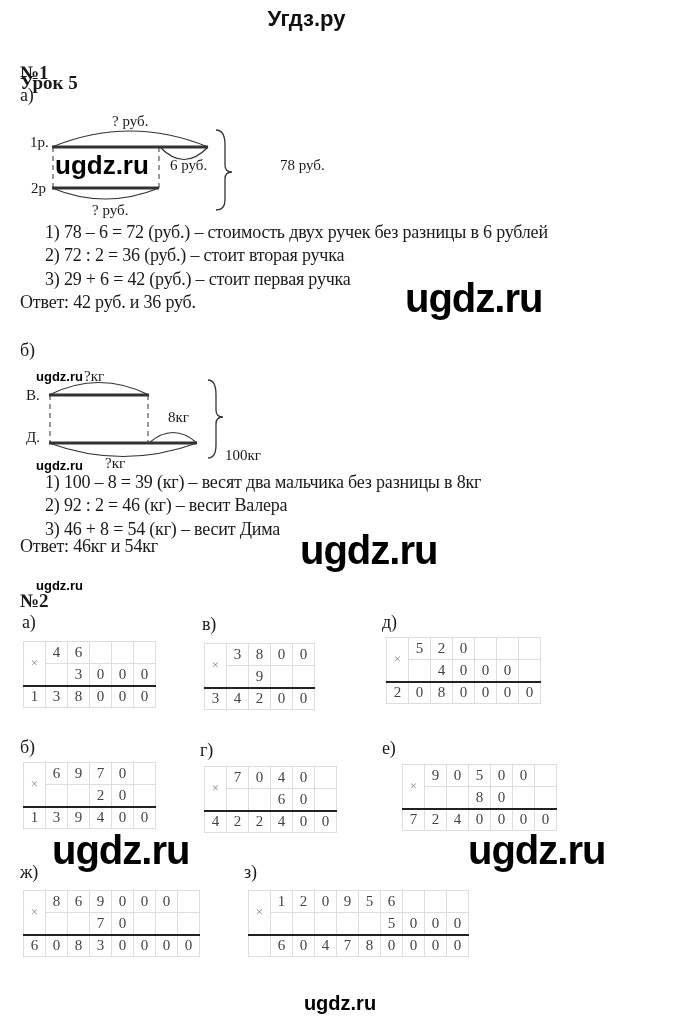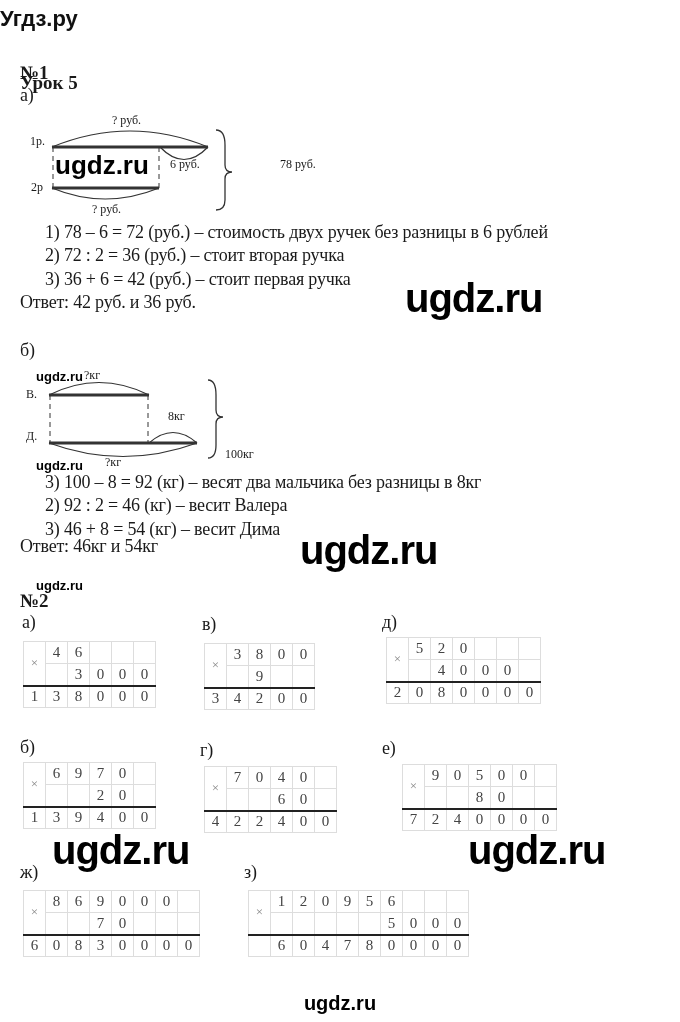--- a/index.html
+++ b/index.html
@@ -1,25 +1,25 @@
 <!DOCTYPE html>
 <html><head>
 <meta charset="utf-8">
 <style>
   * { margin: 0; padding: 0; box-sizing: border-box; }
   html, body { width: 680px; height: 1022px; background: #ffffff; overflow: hidden; }
   body { position: relative; font-family: "Liberation Serif", serif; color: #1a1a1a; }
 
   .abs { position: absolute; }
-  .site-title { top: 6px; left: 0; width: 613px; text-align: left;
+  .site-title { top: 6px; left: 0; width: 613px; text-align: center;
     font-family: "Liberation Sans", sans-serif; font-weight: bold; font-size: 22px; color: #111; }
 
   .h-bold { font-weight: bold; font-size: 19px; }
   .txt { font-size: 18px; white-space: nowrap; letter-spacing: -0.2px; }
-  .small { font-size: 12px; white-space: nowrap; }
+  .small { font-size: 15px; white-space: nowrap; }
 
   .wm-big { font-family: "Liberation Sans", sans-serif; font-weight: bold; font-size: 40px; color: #000; letter-spacing: -1px; white-space: nowrap; }
   .wm-mid { font-family: "Liberation Sans", sans-serif; font-weight: bold; font-size: 26px; color: #000; white-space: nowrap; }
   .wm-small { font-family: "Liberation Sans", sans-serif; font-weight: bold; font-size: 13px; color: #000; white-space: nowrap; }
   .wm-foot { font-family: "Liberation Sans", sans-serif; font-weight: bold; font-size: 20px; color: #000; white-space: nowrap; }
 
   
   .grid { position: absolute; border-collapse: collapse; font-size: 15px; color: #444; }
   .grid td { width: 22px; height: 22px; border: 1px solid #ddd; text-align: center; vertical-align: middle; padding: 0; }
   .grid tr.res td { border-top: 2px solid #222; }
@@ -49,21 +49,21 @@
 <div class="abs small" style="top:113px;left:112px;">? руб.</div>
 <div class="abs small" style="top:134px;left:30px;">1р.</div>
 <div class="abs small" style="top:157px;left:170px;">6 руб.</div>
 <div class="abs small" style="top:157px;left:232px;margin-left:48px;">78 руб.</div>
 <div class="abs small" style="top:180px;left:31px;">2р</div>
 <div class="abs small" style="top:202px;left:92px;">? руб.</div>
 <div class="abs wm-mid" style="top:150px;left:55px;">ugdz.ru</div>
 
 <div class="abs txt" style="top:222px;left:45px;">1) 78 – 6 = 72 (руб.) – стоимость двух ручек без разницы в 6 рублей</div>
 <div class="abs txt" style="top:245px;left:45px;">2) 72 : 2 = 36 (руб.) – стоит вторая ручка</div>
-<div class="abs txt" style="top:269px;left:45px;">3) 36 + 6 = 42 (руб.) – стоит первая ручка</div>
+<div class="abs txt" style="top:269px;left:45px;">3) 29 + 6 = 42 (руб.) – стоит первая ручка</div>
 <div class="abs txt" style="top:292px;left:20px;">Ответ: 42 руб. и 36 руб.</div>
 <div class="abs wm-big" style="top:276px;left:405px;">ugdz.ru</div>
 
 <div class="abs txt" style="top:340px;left:20px;">б)</div>
 <div class="abs" style="top:370px;left:25px;width:260px;height:100px;">
   <svg width="260" height="100" viewBox="0 0 260 100">
     <path d="M24 25 Q 74 0 124 25" fill="none" stroke="#333" stroke-width="1.2"></path>
     <line x1="24" y1="25" x2="124" y2="25" stroke="#333" stroke-width="3"></line>
     <line x1="25" y1="25" x2="25" y2="73" stroke="#333" stroke-width="1" stroke-dasharray="5,4"></line>
     <line x1="123" y1="25" x2="123" y2="73" stroke="#333" stroke-width="1" stroke-dasharray="5,4"></line>
@@ -75,21 +75,21 @@
 </div>
 <div class="abs wm-small" style="top:369px;left:36px;">ugdz.ru</div>
 <div class="abs small" style="top:368px;left:84px;">?кг</div>
 <div class="abs small" style="top:387px;left:26px;">В.</div>
 <div class="abs small" style="top:406px;left:225px;margin-top:41px;">100кг</div>
 <div class="abs small" style="top:409px;left:168px;">8кг</div>
 <div class="abs small" style="top:429px;left:26px;">Д.</div>
 <div class="abs small" style="top:455px;left:105px;">?кг</div>
 <div class="abs wm-small" style="top:458px;left:36px;">ugdz.ru</div>
 
-<div class="abs txt" style="top:472px;left:45px;">3) 100 – 8 = 92 (кг) – весят два мальчика без разницы в 8кг</div>
+<div class="abs txt" style="top:472px;left:45px;">1) 100 – 8 = 39 (кг) – весят два мальчика без разницы в 8кг</div>
 <div class="abs txt" style="top:495px;left:45px;">2) 92 : 2 = 46 (кг) – весит Валера</div>
 <div class="abs txt" style="top:519px;left:45px;">3) 46 + 8 = 54 (кг) – весит Дима</div>
 <div class="abs txt" style="top:536px;left:20px;">Ответ: 46кг и 54кг</div>
 <div class="abs wm-big" style="top:528px;left:300px;">ugdz.ru</div>
 
 <div class="abs wm-small" style="top:578px;left:36px;">ugdz.ru</div>
 <div class="abs h-bold" style="top:590px;left:20px;">№2</div>
 
 <div class="abs txt" style="top:612px;left:22px;">а)</div>
 <div class="abs txt" style="top:614px;left:202px;">в)</div>

